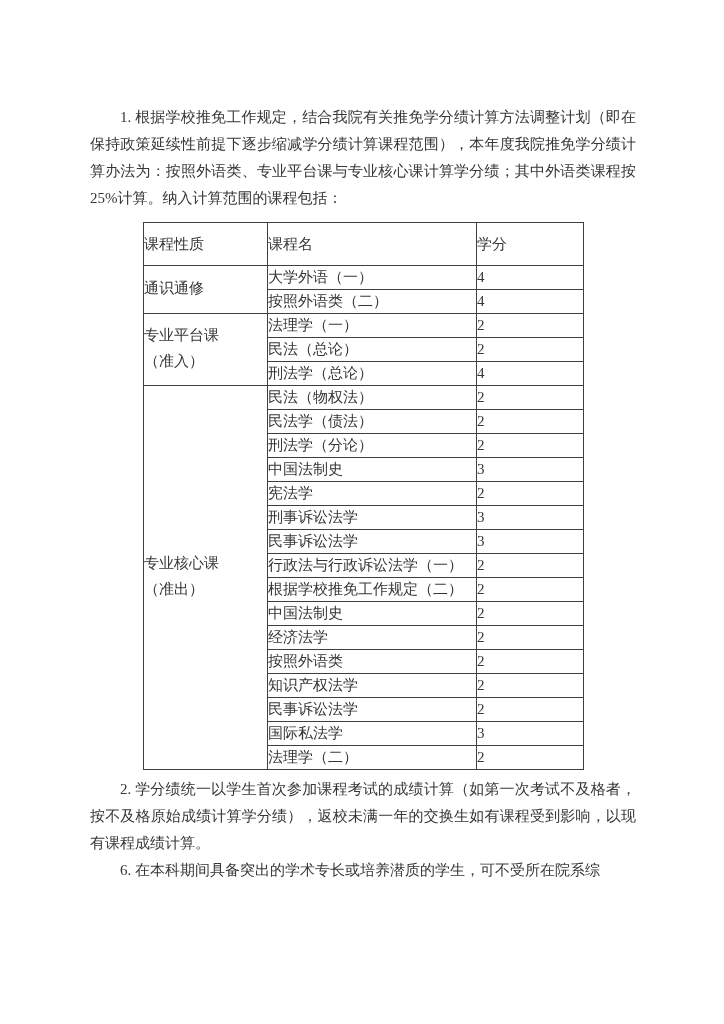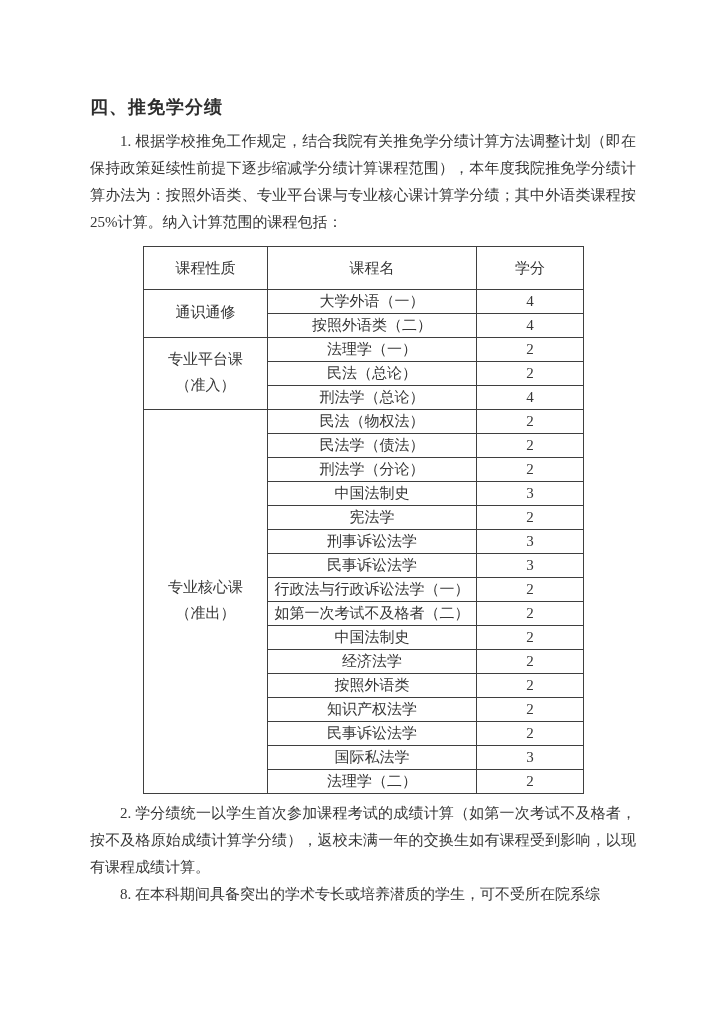--- a/index.html
+++ b/index.html
@@ -50,21 +50,21 @@
     table-layout: fixed;
     font-size: 15px;
     color: #363636;
   }
   table.course-table col.c1 { width: 124px; }
   table.course-table col.c2 { width: 209px; }
   table.course-table col.c3 { width: 107px; }
   table.course-table th,
   table.course-table td {
     border: 1px solid #3f3f3f;
-    text-align: center;
+    text-align: left;
     vertical-align: middle;
     padding: 0;
     font-weight: normal;
   }
   table.course-table tr.header-row th {
     height: 42px;
   }
   table.course-table tr.data-row td {
     height: 23px;
   }
@@ -79,21 +79,20 @@
   .para-last {
     margin-top: 0;
   }
 </style>
 </head>
 <body>
 
 <div class="page">
   <div class="content">
 
-    <h1 class="section-heading">四、推免学分绩</h1>
 
 
     <p class="para">1. 根据学校推免工作规定，结合我院有关推免学分绩计算方法调整计划（即在保持政策延续性前提下逐步缩减学分绩计算课程范围），本年度我院推免学分绩计算办法为：按照外语类、专业平台课与专业核心课计算学分绩；其中外语类课程按 25%计算。纳入计算范围的课程包括：</p>
 
     <table class="course-table">
       <colgroup>
           <col class="c1">
           <col class="c2">
           <col class="c3">
         </colgroup>
@@ -157,21 +156,21 @@
         </tr>
         <tr class="data-row">
           <td>民事诉讼法学</td>
           <td>3</td>
         </tr>
         <tr class="data-row">
           <td>行政法与行政诉讼法学（一）</td>
           <td>2</td>
         </tr>
         <tr class="data-row">
-          <td>如第一次考试不及格者（二）</td>
+          <td>根据学校推免工作规定（二）</td>
           <td>2</td>
         </tr>
         <tr class="data-row">
           <td>中国法制史</td>
           <td>2</td>
         </tr>
         <tr class="data-row">
           <td>经济法学</td>
           <td>2</td>
         </tr>
@@ -193,16 +192,16 @@
         </tr>
         <tr class="data-row">
           <td>法理学（二）</td>
           <td>2</td>
         </tr>
       </tbody>
     </table>
 
     <p class="para para-after-table">2. 学分绩统一以学生首次参加课程考试的成绩计算（如第一次考试不及格者，按不及格原始成绩计算学分绩），返校未满一年的交换生如有课程受到影响，以现有课程成绩计算。</p>
 
-    <p class="para para-last">8. 在本科期间具备突出的学术专长或培养潜质的学生，可不受所在院系综</p>
+    <p class="para para-last">6. 在本科期间具备突出的学术专长或培养潜质的学生，可不受所在院系综</p>
 
   </div>
 </div>
 
 </body></html>

